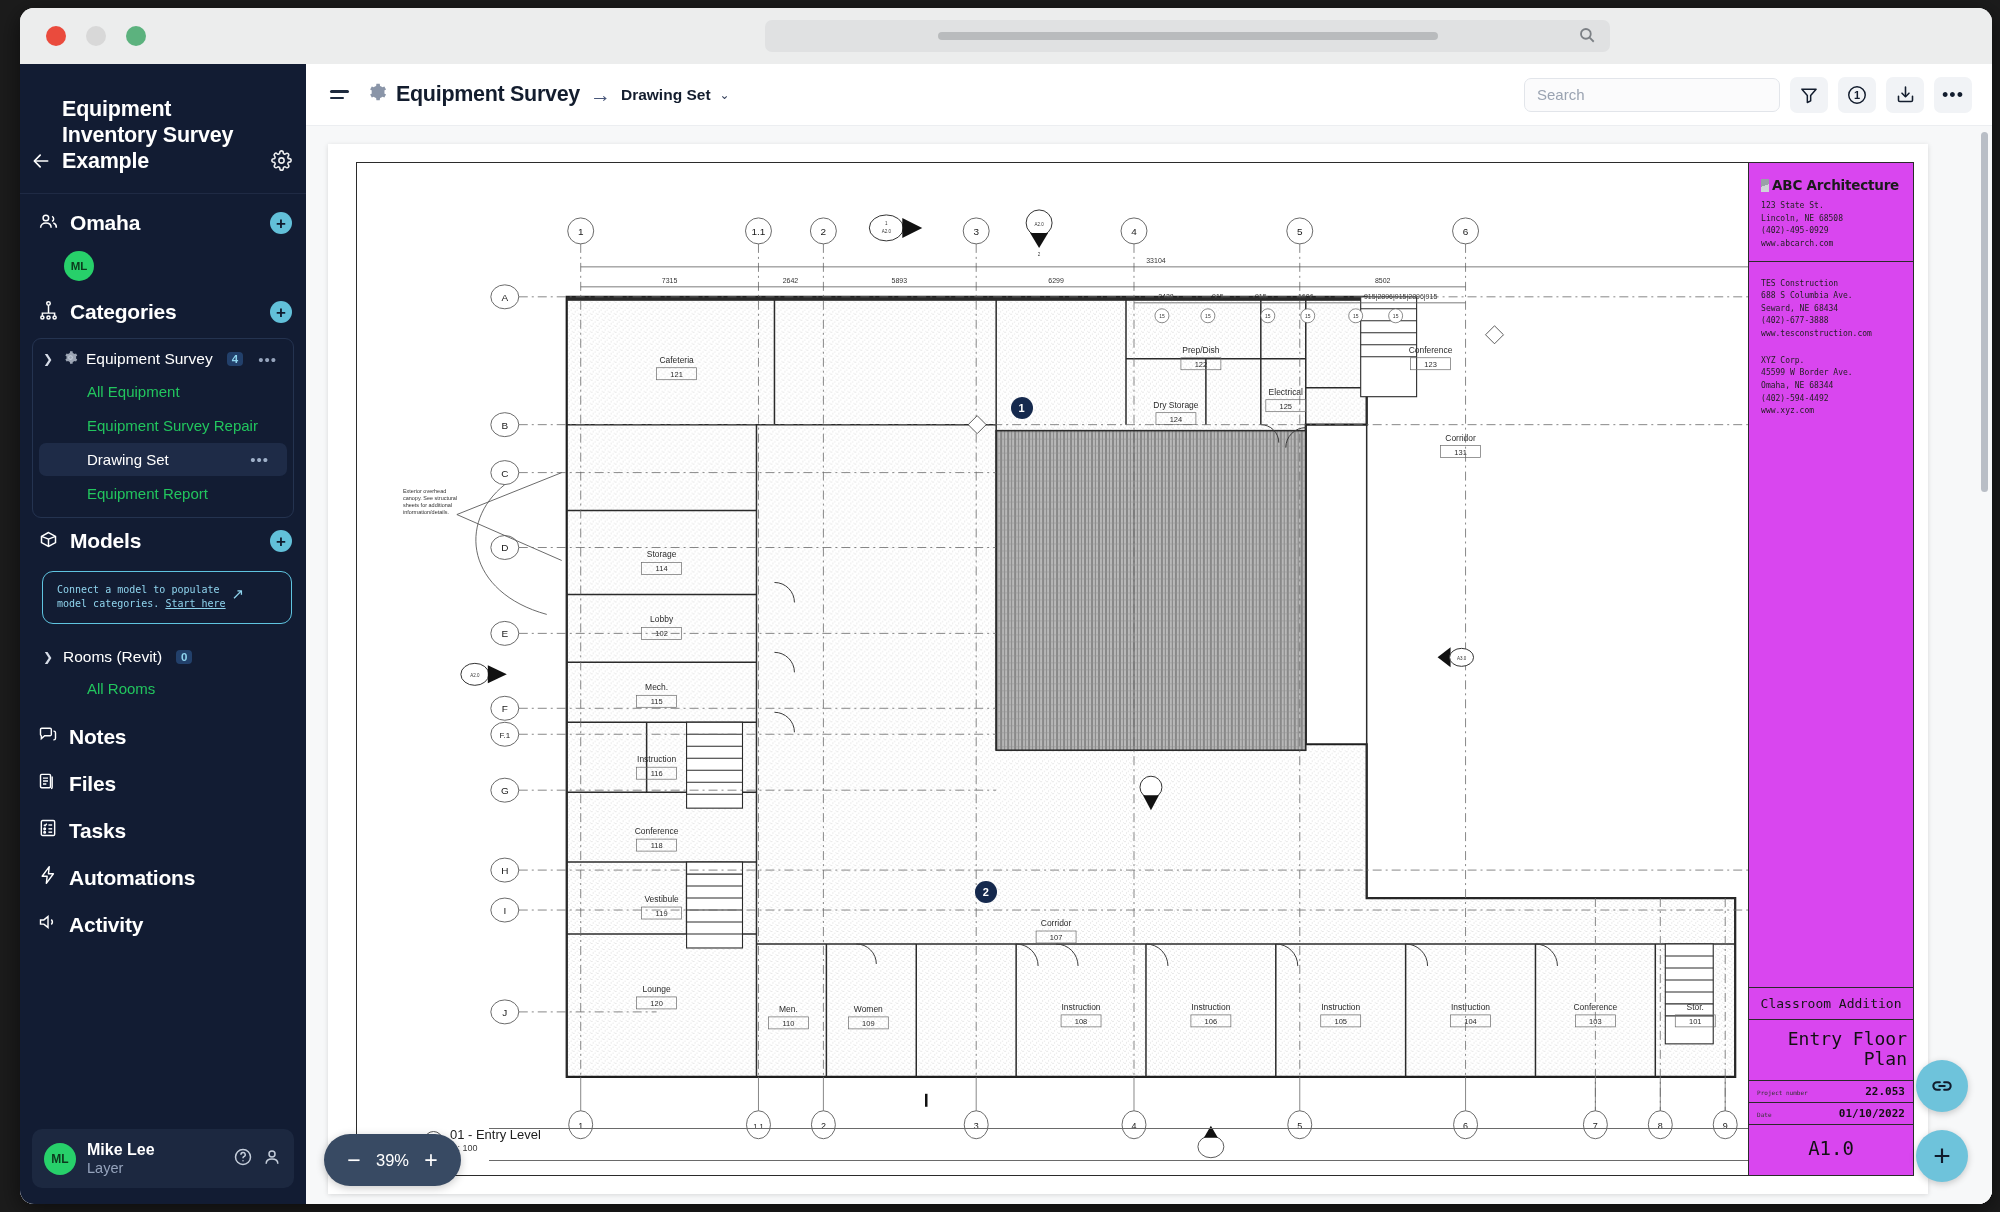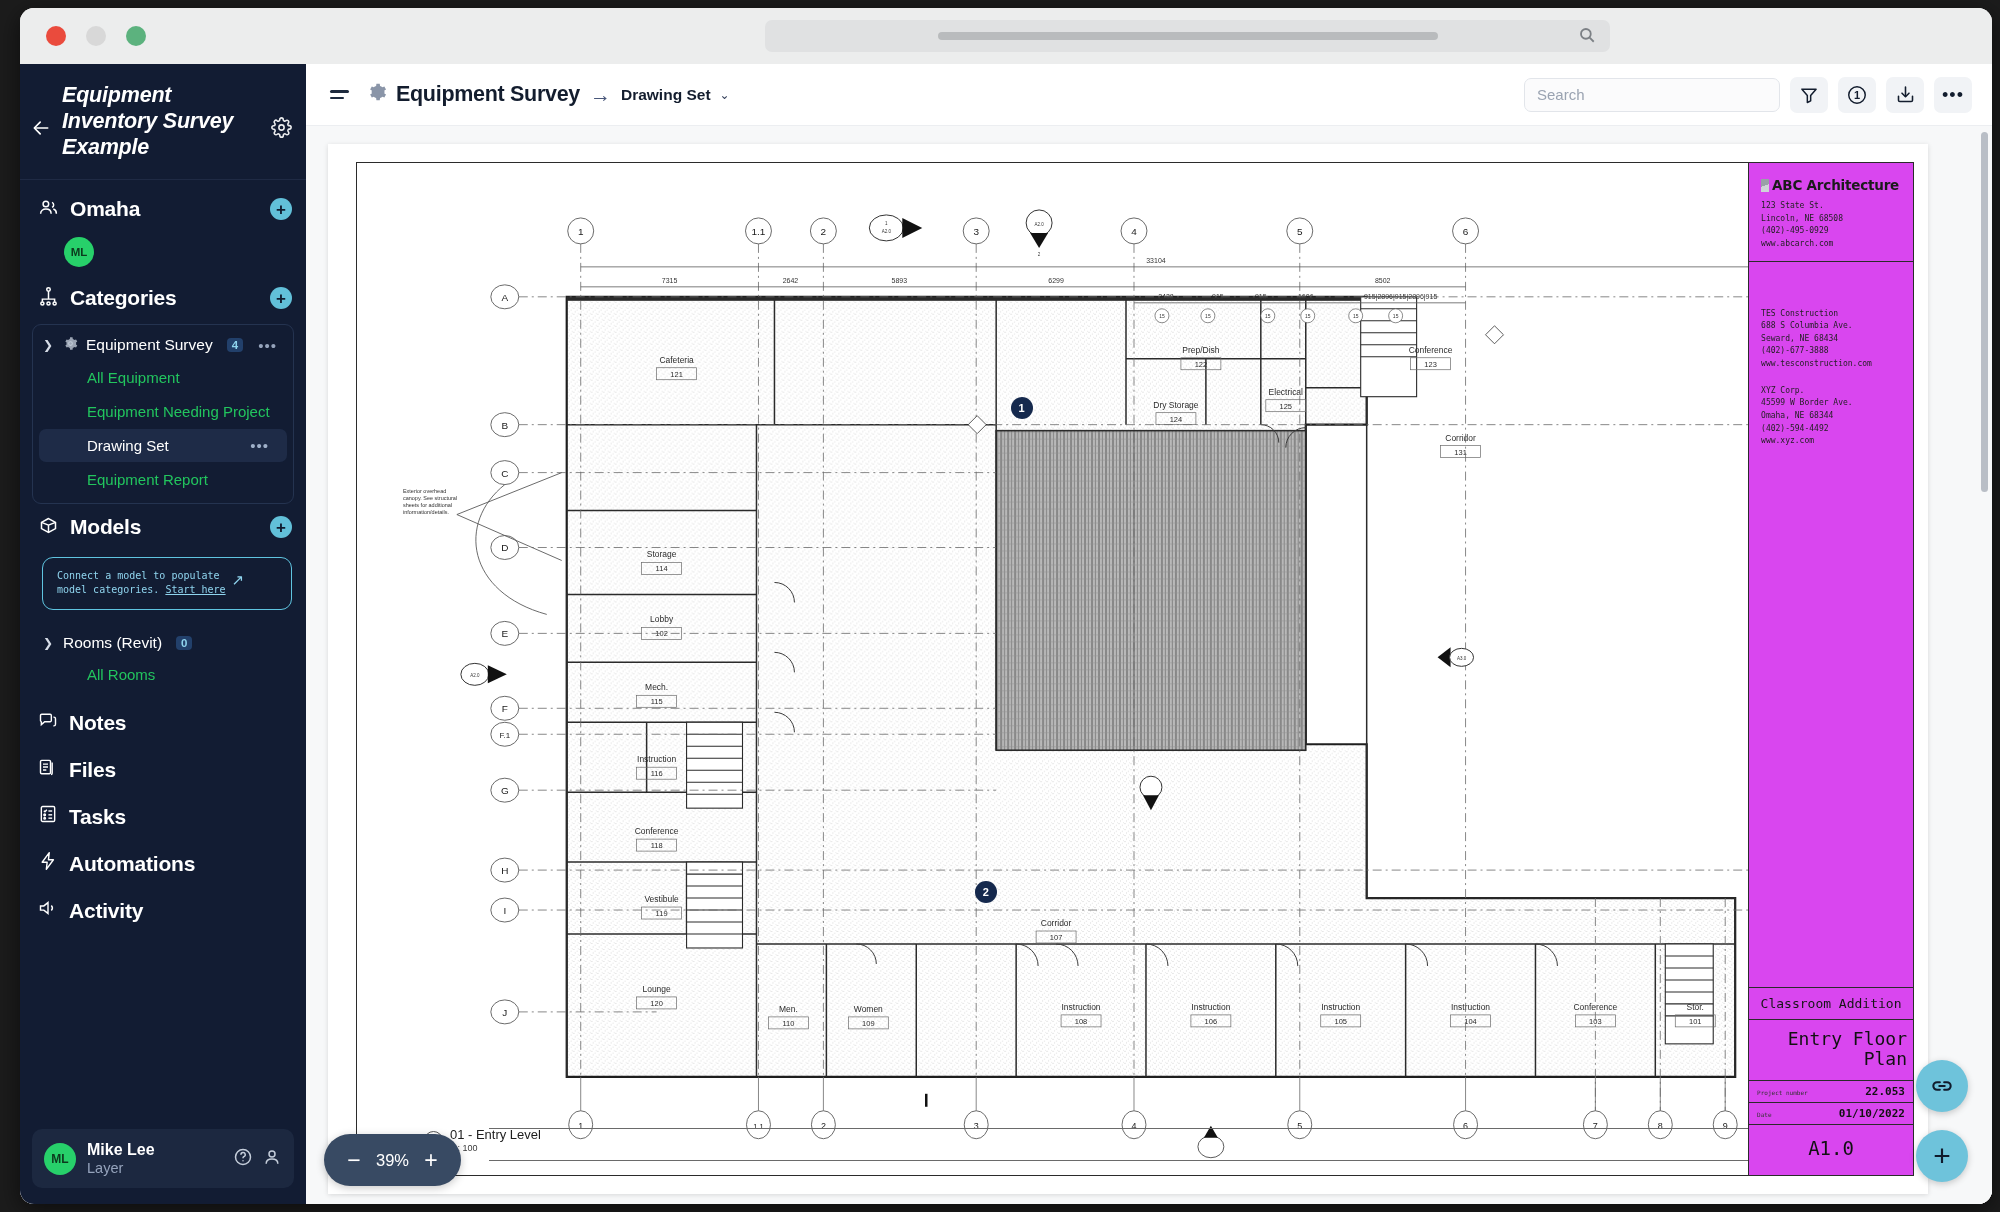--- a/index.html
+++ b/index.html
@@ -52,24 +52,23 @@
 
   
   #sidebar {
     width: 286px; flex: 0 0 286px;
     background: #121c33;
     color: #fff;
     display: flex; flex-direction: column;
     position: relative;
   }
   #sb-header {
-    display: flex; align-items: center; gap: 10px;
-    padding: 18px 14px 18px 10px;
+    display: flex; align-items: flex-end; gap: 10px;
+    padding: 32px 14px 18px 10px;
     border-bottom: 1px solid #1f2a44;
-    font-style: italic;
   }
   #sb-back { font-size: 24px; line-height: 1; color: #fff; padding-top: 18px; cursor: pointer; }
   #sb-title {
     flex: 1;
     font-size: 21.5px; font-weight: bold; line-height: 1.22;
     letter-spacing: -0.2px;
   }
   #sb-gear { padding-top: 16px; opacity: .92; cursor: pointer; }
 
   .sb-scroll { flex: 1; overflow: hidden; padding-top: 6px; }
@@ -331,21 +330,21 @@
             </span>
             <span class="cat-name">Equipment Survey</span>
             <span class="count-badge">4</span>
             <span class="kebab">•••</span>
           </div>
 
           <div class="cat-child">
             <span>All Equipment</span>
           </div>
           <div class="cat-child">
-            <span>Equipment Needing Project</span>
+            <span>Equipment Survey Repair</span>
           </div>
           <div class="cat-child active">
             <span>Drawing Set</span>
             <span class="kebab">•••</span>
           </div>
           <div class="cat-child">
             <span>Equipment Report</span>
           </div>
         </div>
 
@@ -922,21 +921,21 @@
                 </div>
                 <div class="mono-block" style="font-family:'DejaVu Sans Mono',monospace;font-size:8px;line-height:1.58;color:#1f1f1f;">
                   <div>123 State St.</div>
                   <div>Lincoln, NE 68508</div>
                   <div>(402)-495-0929</div>
                   <div>www.abcarch.com</div>
                 </div>
               </div>
 
               <div style="padding:16px 10px 10px 12px;flex:1;font-family:'DejaVu Sans Mono',monospace;font-size:8px;line-height:1.58;color:#1f1f1f;">
-                <div style="margin-bottom:14px;margin-top:30px;">
+                <div style="margin-bottom:14px;">
                   <div>TES Construction</div>
                   <div>688 S Columbia Ave.</div>
                   <div>Seward, NE 68434</div>
                   <div>(402)-677-3888</div>
                   <div>www.tesconstruction.com</div>
                 </div>
                 <div>
                   <div>XYZ Corp.</div>
                   <div>45599 W Border Ave.</div>
                   <div>Omaha, NE 68344</div>

